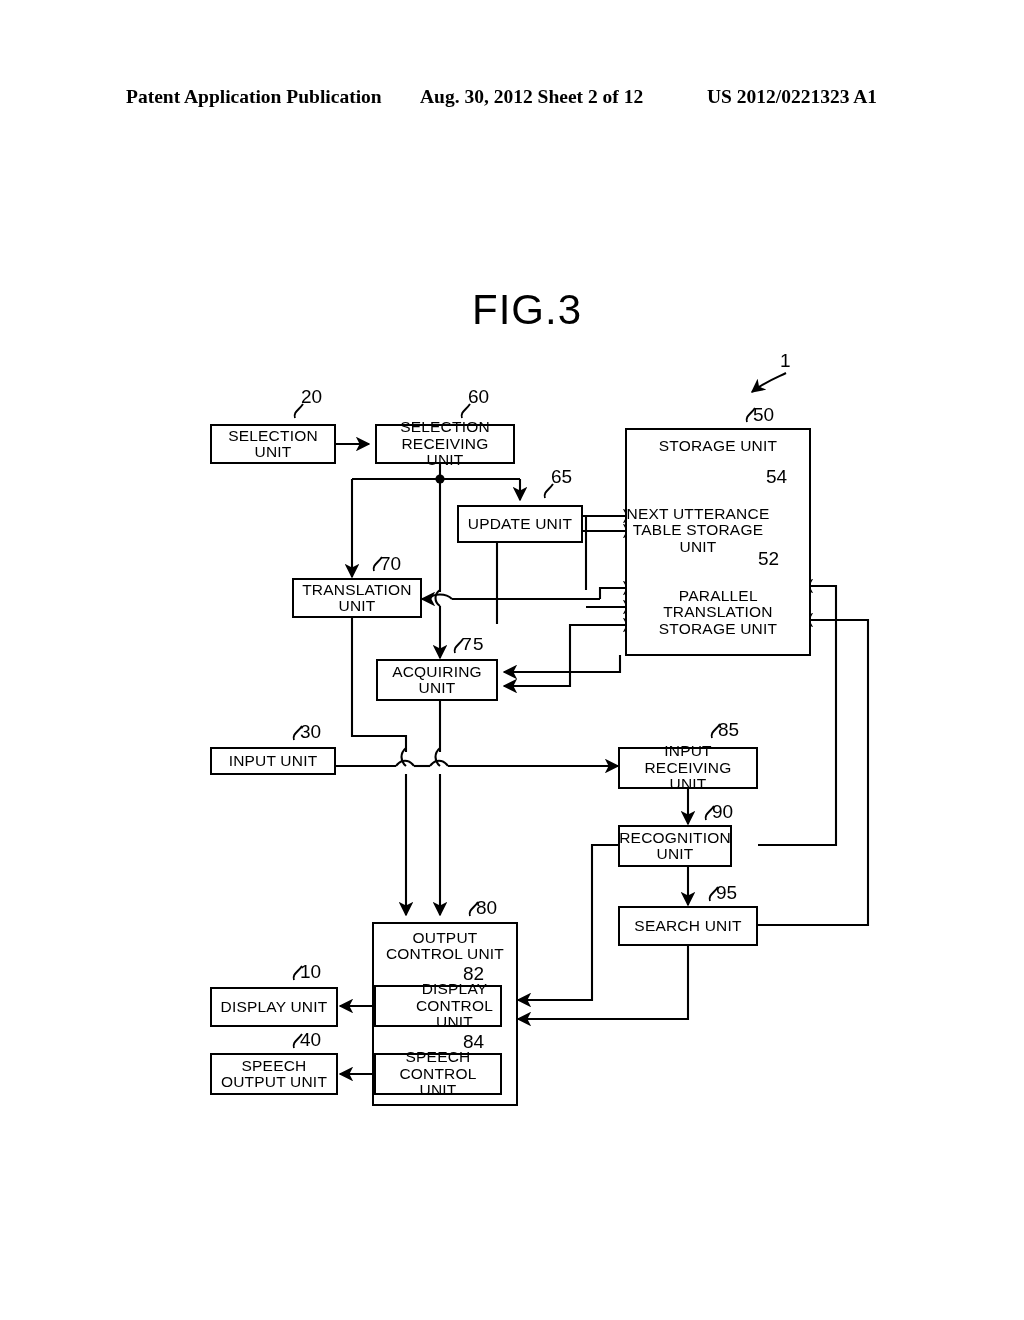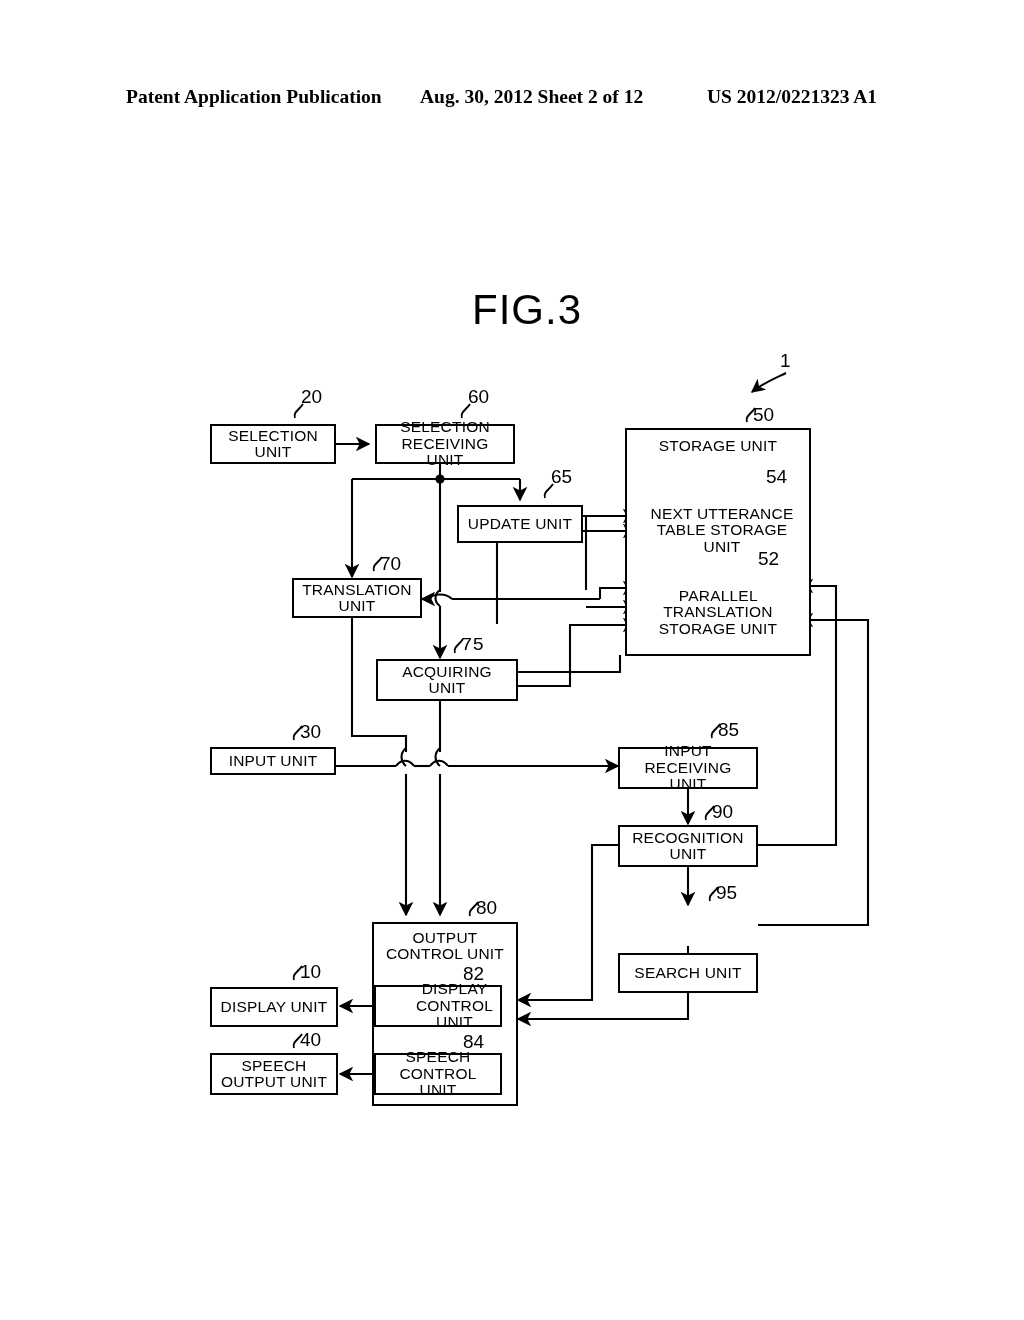--- a/index.html
+++ b/index.html
@@ -208,21 +208,21 @@
   <div class="nodebox" style="left:457px;top:505px;width:126px;height:38px;">
     <span>UPDATE UNIT</span>
   </div>
   <div class="refnum" style="left:551px;top:466px;">65</div>
 
   <div class="nodebox" style="left:625px;top:428px;width:186px;height:228px;align-items:flex-start;justify-content:center;">
     <span style="margin-top:8px;">STORAGE UNIT</span>
   </div>
   <div class="refnum" style="left:753px;top:404px;">50</div>
 
-  <div class="cyl" style="left:644px;top:483px;width:156px;height:76px;">
+  <div class="cyl" style="left:620px;top:483px;width:156px;height:76px;">
     <div class="cyl-label" style="top:23px;">
       <span>NEXT UTTERANCE</span>
       <span>TABLE STORAGE</span>
       <span>UNIT</span>
     </div>
   </div>
   <div class="refnum" style="left:766px;top:466px;">54</div>
 
   <div class="cyl" style="left:640px;top:565px;width:156px;height:76px;">
     <div class="cyl-label" style="top:23px;">
@@ -234,50 +234,50 @@
   <div class="refnum" style="left:758px;top:548px;">52</div>
 
   <div class="nodebox" style="left:292px;top:578px;width:130px;height:40px;">
     <span>
       <span>TRANSLATION</span>
       <span>UNIT</span>
     </span>
   </div>
   <div class="refnum" style="left:380px;top:553px;">70</div>
 
-  <div class="nodebox" style="left:376px;top:659px;width:142px;height:42px;">
+  <div class="nodebox" style="left:376px;top:659px;width:122px;height:42px;">
     <span>
       <span>ACQUIRING</span>
       <span>UNIT</span>
     </span>
   </div>
   <div class="refnum" style="left:461px;top:634px;font-family:Liberation Mono, monospace;">75</div>
 
   <div class="nodebox" style="left:210px;top:747px;width:126px;height:28px;">
     <span>INPUT UNIT</span>
   </div>
   <div class="refnum" style="left:300px;top:721px;">30</div>
 
   <div class="nodebox" style="left:618px;top:747px;width:140px;height:42px;">
     <span>
       <span>INPUT</span>
       <span>RECEIVING UNIT</span>
     </span>
   </div>
   <div class="refnum" style="left:718px;top:719px;">85</div>
 
-  <div class="nodebox" style="left:618px;top:825px;width:140px;height:42px;">
+  <div class="nodebox" style="left:618px;top:825px;width:114px;height:42px;">
     <span>
       <span>RECOGNITION</span>
       <span>UNIT</span>
     </span>
   </div>
   <div class="refnum" style="left:712px;top:801px;">90</div>
 
-  <div class="nodebox" style="left:618px;top:906px;width:140px;height:40px;margin-top:47px;">
+  <div class="nodebox" style="left:618px;top:906px;width:140px;height:40px;">
     <span>SEARCH UNIT</span>
   </div>
   <div class="refnum" style="left:716px;top:882px;">95</div>
 
   <div class="nodebox" style="left:372px;top:922px;width:146px;height:184px;align-items:flex-start;justify-content:center;">
     <span style="margin-top:6px;">
       <span>OUTPUT</span>
       <span>CONTROL UNIT</span>
     </span>
   </div>

